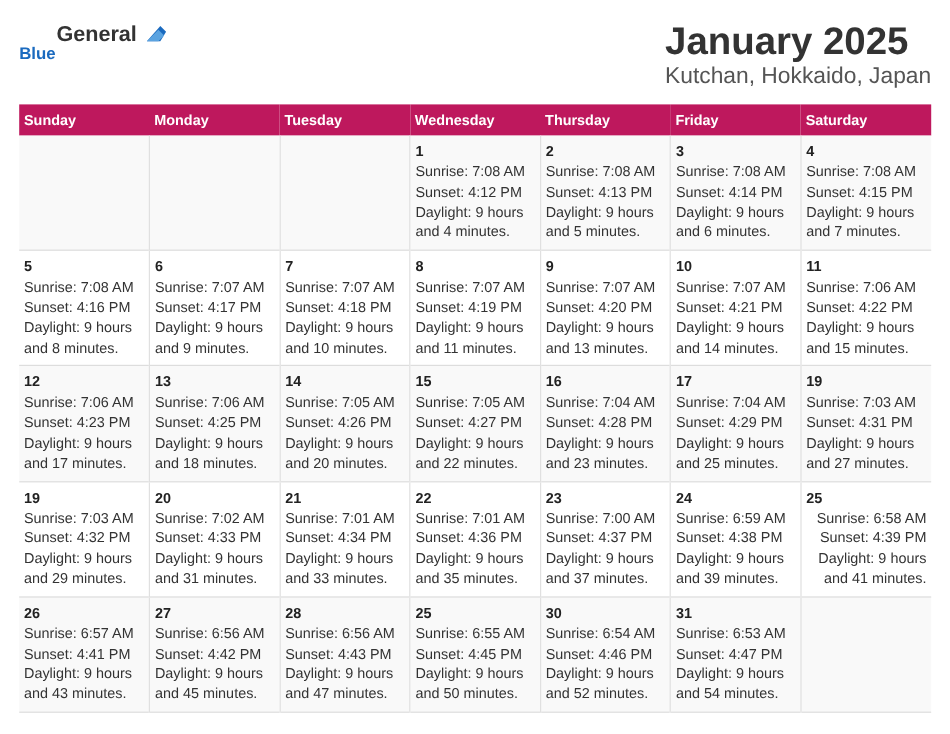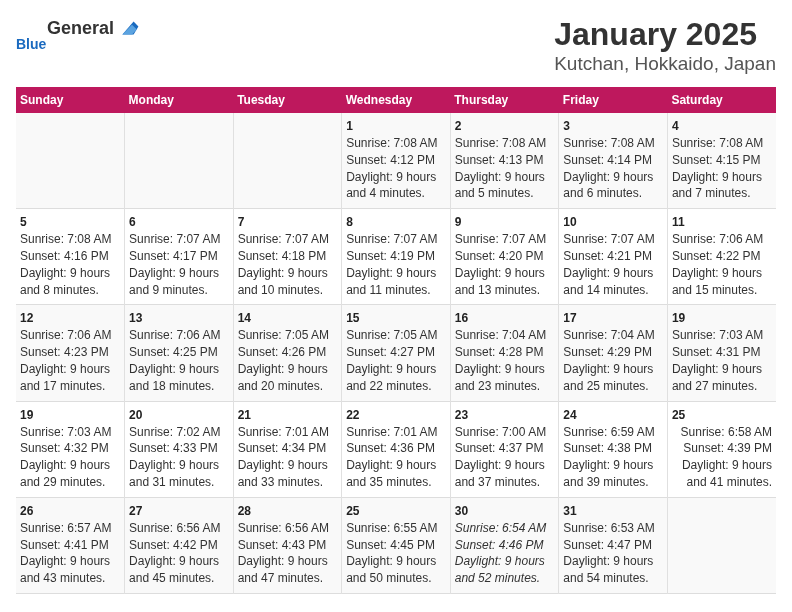--- a/index.html
+++ b/index.html
@@ -334,21 +334,21 @@
         </td>
         <td>
           <div class="day-num">25</div>
           <div class="day-detail" style="white-space: pre-line;">Sunrise: 6:55 AM
 Sunset: 4:45 PM
 Daylight: 9 hours
 and 50 minutes.</div>
         </td>
         <td>
           <div class="day-num">30</div>
-          <div class="day-detail" style="white-space: pre-line; font-style: italic;">Sunrise: 6:54 AM
+          <div class="day-detail" style="white-space: pre-line;">Sunrise: 6:54 AM
 Sunset: 4:46 PM
 Daylight: 9 hours
 and 52 minutes.</div>
         </td>
         <td>
           <div class="day-num">31</div>
           <div class="day-detail" style="white-space: pre-line;">Sunrise: 6:53 AM
 Sunset: 4:47 PM
 Daylight: 9 hours
 and 54 minutes.</div>

